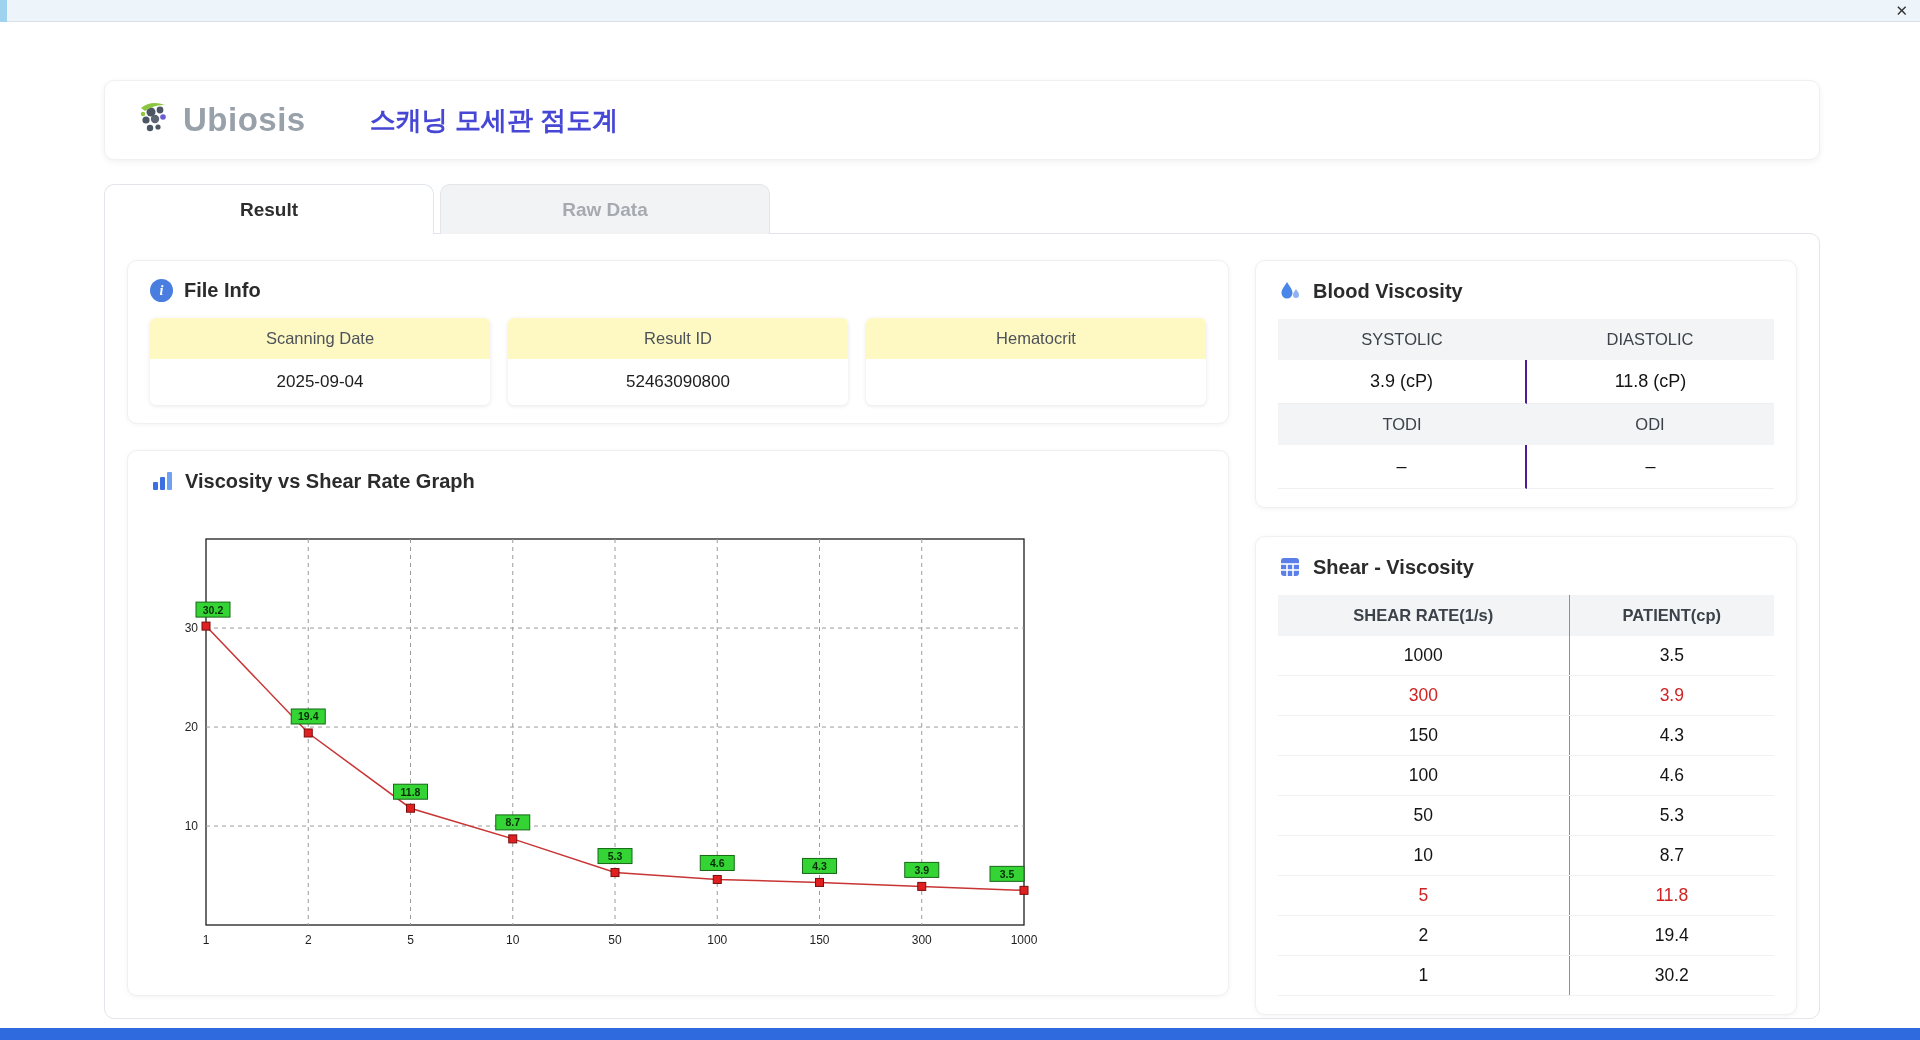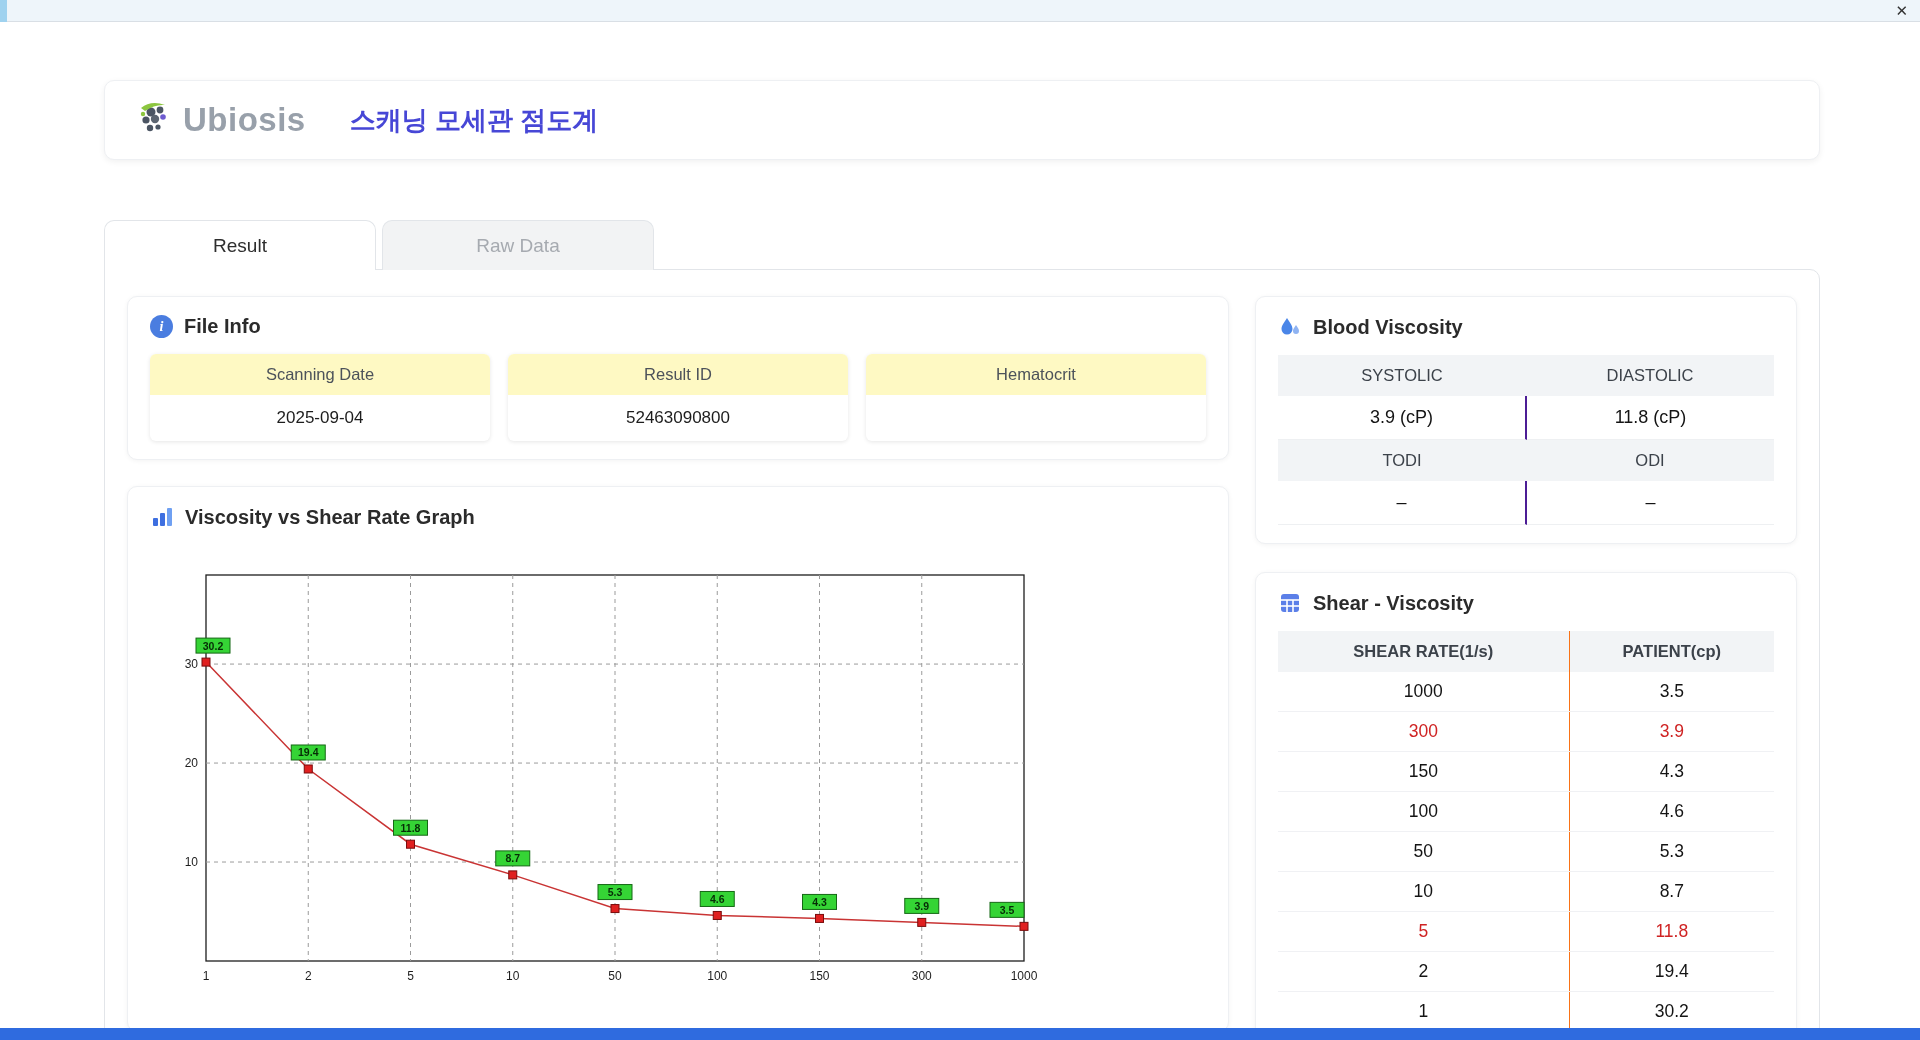--- a/index.html
+++ b/index.html
@@ -21,32 +21,32 @@
     padding:2px 12px; cursor:pointer; font-family:"Liberation Sans", sans-serif;
   }
   .bottom-strip { position:absolute; left:0; right:0; bottom:0; height:12px; background:#2f6bdf; }
 
   
   .page { position:absolute; top:22px; left:0; right:0; bottom:12px; padding:58px 100px 16px 104px; background:#fff; }
 
   .header-card {
     height:80px; border:1px solid #eef0f3; border-radius:10px;
     box-shadow:0 2px 6px rgba(0,0,0,.06);
-    display:flex; align-items:center; gap:44px; padding:12px 30px; margin-bottom:24px; background:#fff;
+    display:flex; align-items:center; gap:64px; padding:12px 30px; margin-bottom:24px; background:#fff;
   }
   .brand { display:flex; align-items:center; gap:4px; }
   .brand-text { font-size:33px; font-weight:bold; color:#98a0aa; letter-spacing:.5px; }
   .app-title { font-size:26px; font-weight:bold; color:#4747d6; }
 
   
   .tabs { display:flex; gap:6px; padding-left:0; position:relative; z-index:2; }
   .tab {
-    width:272px; height:50px; display:flex; align-items:center; justify-content:center;
-    font-size:19px; font-weight:normal; border:1px solid #e2e5e9; border-bottom:none;
-    border-radius:10px 10px 0 0; cursor:pointer; position:relative;margin-top:36px;
+    width:330px; height:50px; display:flex; align-items:center; justify-content:center;
+    font-size:19px; font-weight:bold; border:1px solid #e2e5e9; border-bottom:none;
+    border-radius:10px 10px 0 0; cursor:pointer; position:relative;
   }
   .tab.active { background:#fff; color:#2e2e2e; }
   .tab.active::after { content:""; position:absolute; left:0; right:0; bottom:-2px; height:3px; background:#fff; }
   .tab.inactive { background:#f2f3f4; color:#a6aab0; }
 
   
   .panel {
     border:1px solid #e2e5e9; border-radius:0 10px 10px 10px; background:#fff;
     margin-top:-1px; padding:26px 22px 22px 22px; display:flex; gap:26px;
     height:786px;

